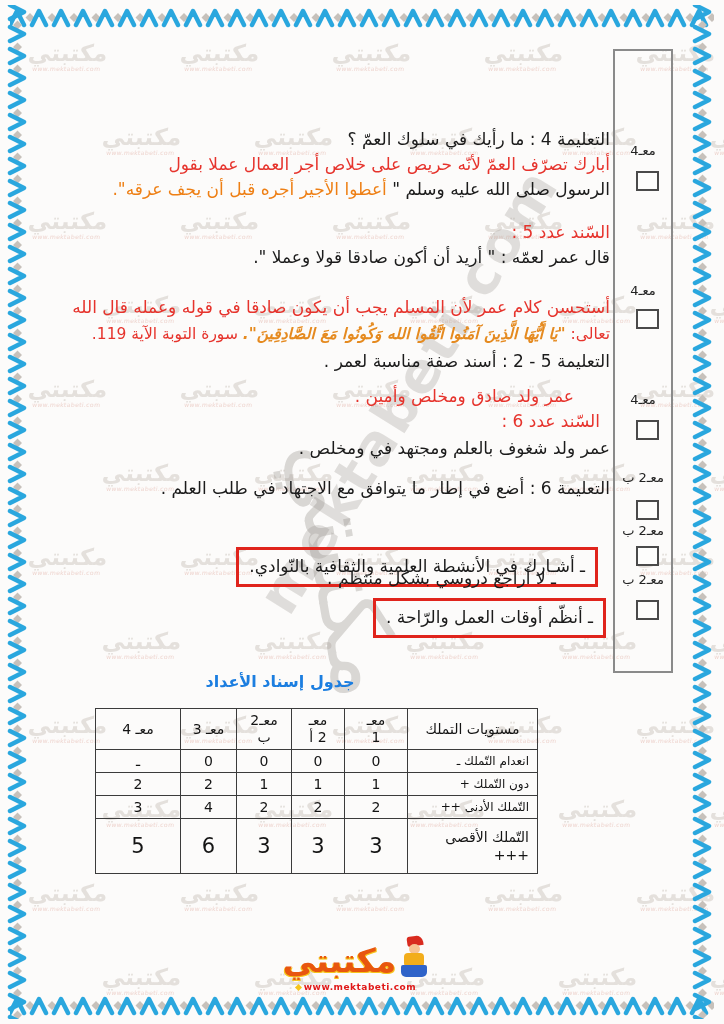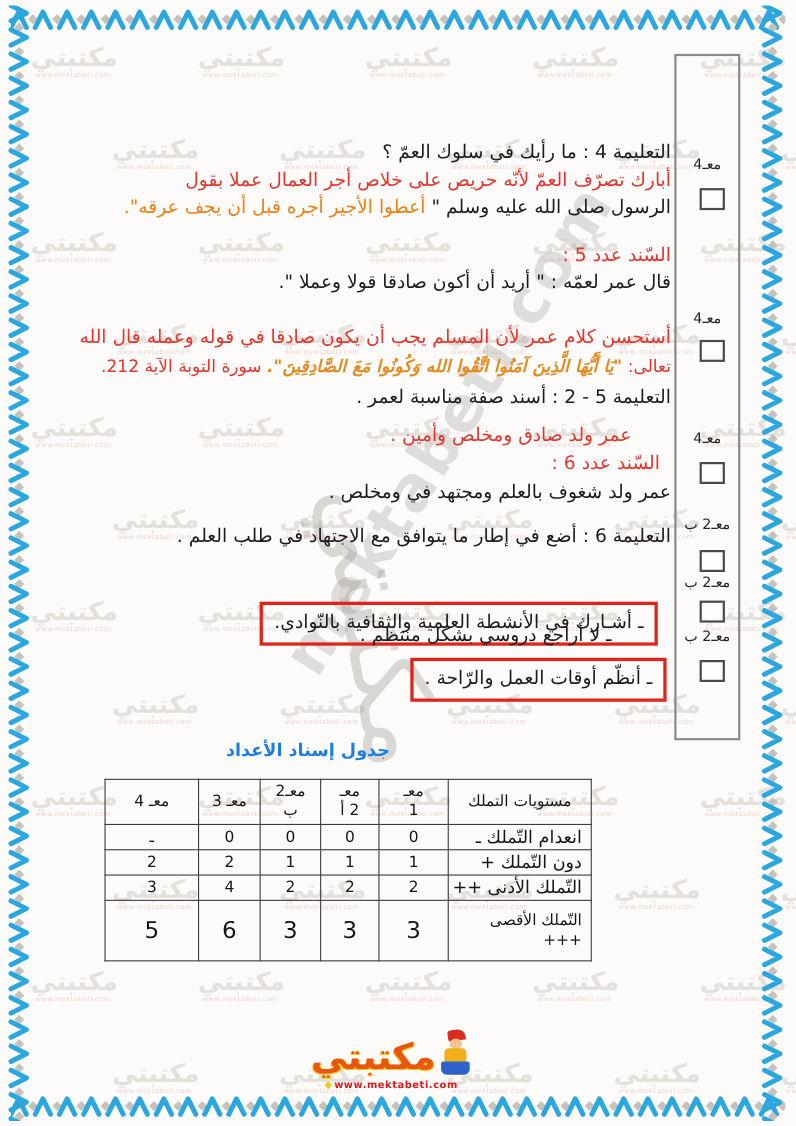--- a/index.html
+++ b/index.html
@@ -38,21 +38,21 @@
           background:#fdfdfc;box-sizing:border-box;}
   
   .table-title{position:absolute;left:150px;top:672px;width:260px;z-index:2;text-align:center;
                font-size:16px;font-weight:bold;color:#1c7ee0;direction:rtl;}
   .grade-table{position:absolute;left:95px;top:708px;width:442px;z-index:2;border-collapse:collapse;
                direction:rtl;font-size:14px;color:#141414;table-layout:fixed;}
   .grade-table th,.grade-table td{border:1.5px solid #3b3b3b;text-align:center;
                vertical-align:middle;padding:0;}
   .grade-table th{font-weight:normal;white-space:pre-line;height:40px;line-height:17px;}
   .grade-table td{height:22px;}
-  .grade-table .lbl{text-align:right;padding-right:8px;white-space:pre-line;font-size:16px;line-height:18px;}
+  .grade-table .lbl{text-align:right;padding-right:8px;white-space:pre-line;font-size:12px;line-height:18px;}
   .grade-table tr.big td{height:54px;font-size:21px;}
   .grade-table tr.big td.lbl{font-size:14px;vertical-align:middle;}
   
   .logo{position:absolute;left:278px;top:936px;width:156px;z-index:2;text-align:center;}
   .logo-row{display:flex;align-items:flex-end;justify-content:center;gap:3px;height:44px;}
   .logo-text{font-size:33px;font-weight:bold;color:#e8560f;line-height:1.15;
              text-shadow:1px 1px 0 #f6c51c,-1px 1px 0 #f6c51c;}
   .logo-kid{position:relative;width:30px;height:44px;}
   .kid-hat{position:absolute;left:8px;top:0;width:16px;height:10px;background:#d92b1f;
            border-radius:3px 7px 0 2px;transform:rotate(-8deg);}
@@ -332,21 +332,21 @@
     </svg>
 
 
   <div class="line" style="top:127px">التعليمة 4 : ما رأيك في سلوك العمّ ؟</div>
   <div class="line red" style="top:152px">أبارك تصرّف العمّ لأنّه حريص على خلاص أجر العمال عملا بقول</div>
   <div class="line" style="top:177px"><span>الرسول صلى الله عليه وسلم " </span><span class="orange">أعطوا الأجير أجره قبل أن يجف عرقه".</span></div>
 
   <div class="line red" style="top:220px">السّند عدد 5 :</div>
   <div class="line" style="top:245px">قال عمر لعمّه : " أريد أن أكون صادقا قولا وعملا ".</div>
   <div class="line red" style="top:295px">أستحسن كلام عمر لأن المسلم يجب أن يكون صادقا في قوله وعمله قال الله</div>
-  <div class="line" style="top:321px"><span class="red ref">تعالى: </span><span class="quran">"يَا أَيُّهَا الَّذِينَ آمَنُوا اتَّقُوا الله وَكُونُوا مَعَ الصَّادِقِينَ".</span><span class="red ref"> سورة التوبة الآية 212.</span></div>
+  <div class="line" style="top:321px"><span class="red ref">تعالى: </span><span class="quran">"يَا أَيُّهَا الَّذِينَ آمَنُوا اتَّقُوا الله وَكُونُوا مَعَ الصَّادِقِينَ".</span><span class="red ref"> سورة التوبة الآية 119.</span></div>
 
   <div class="line" style="top:349px">التعليمة 5 - 2 : أسند صفة مناسبة لعمر .</div>
   <div class="line red" style="top:384px;right:150px">عمر ولد صادق ومخلص وأمين .</div>
 
   <div class="line red" style="top:409px;right:124px">السّند عدد 6 :</div>
   <div class="line" style="top:436px">عمر ولد شغوف بالعلم ومجتهد في ومخلص .</div>
   <div class="line" style="top:476px">التعليمة 6 : أضع في إطار ما يتوافق مع الاجتهاد في طلب العلم .</div>
 
   <div class="line boxed" style="top:547px;right:126px">ـ أشـارك في الأنشطة العلمية والثقافية  بالنّوادي.</div>
   <div class="line boxed" style="top:598px;right:118px">ـ أنظّم أوقات  العمل والرّاحة .</div>

